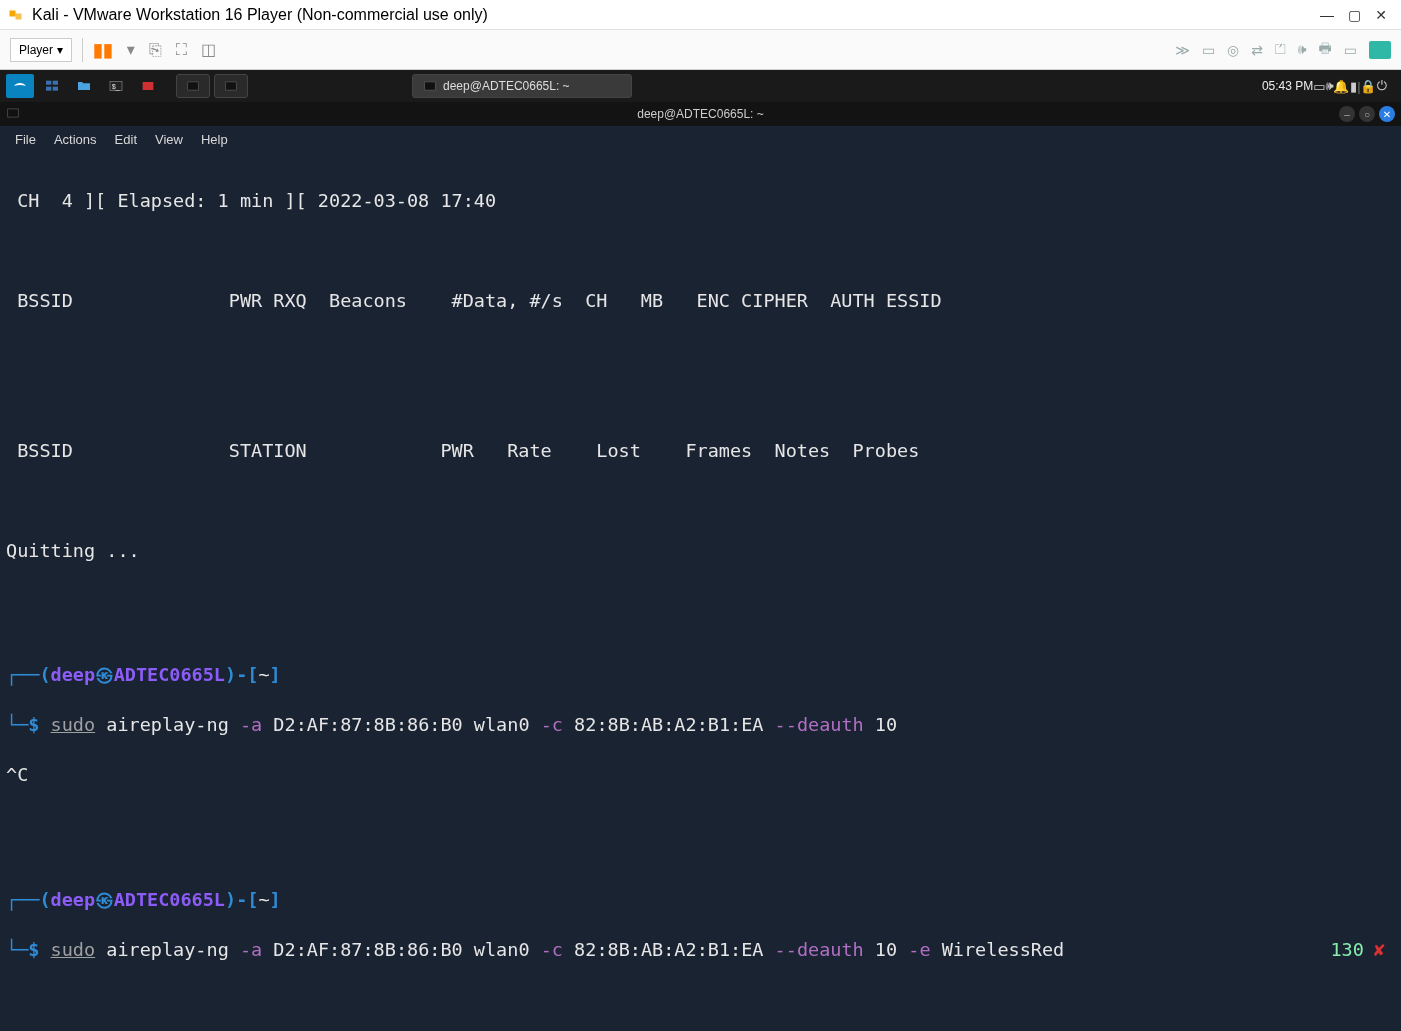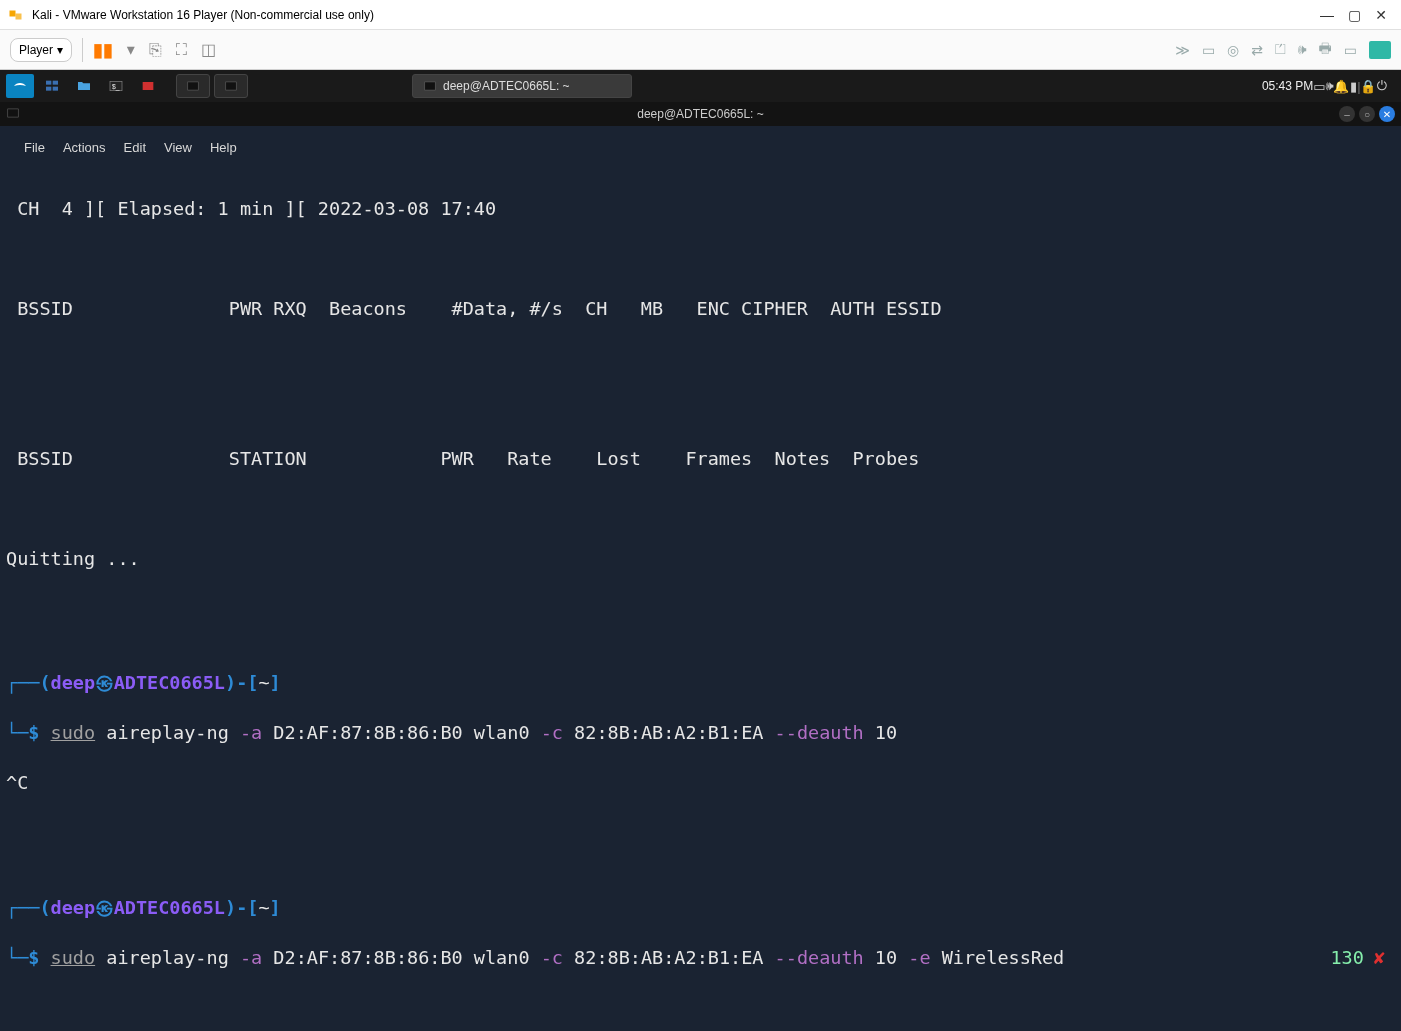--- a/index.html
+++ b/index.html
@@ -17,35 +17,35 @@
     background: #fff;
     display: flex;
     align-items: center;
     padding: 0 8px;
     border-bottom: 1px solid #e0e0e0;
   }
   .win-titlebar .vm-icon {
     width: 18px; height: 18px; margin-right: 6px;
     display:inline-block;
   }
-  .win-titlebar .title { color: #000; font-size: 12px; flex: 1; }
+  .win-titlebar .title { color: #000; font-size: 16px; flex: 1; }
   .win-controls { display: flex; gap: 14px; padding-right: 6px; }
   .win-controls span { color: #333; font-size: 14px; cursor: pointer; }
   
   .vm-toolbar {
     height: 40px;
     background: #fafafa;
     display: flex;
     align-items: center;
     padding: 0 10px;
     border-bottom: 1px solid #d0d0d0;
   }
   .player-btn {
     display:flex; align-items:center; gap:4px; padding:4px 8px;
-    border:1px solid #ccc; border-radius:8px; background:#fff; font-size:12px;
+    border:1px solid #ccc; border-radius:0; background:#fff; font-size:12px;
   }
   .vm-sep { width:1px; height:24px; background:#ccc; margin:0 10px; }
   .vm-tool-icons { display:flex; gap:14px; align-items:center; }
   .vm-tool-icons .orange { color:#ff7a00; font-size:18px; font-weight:bold; }
   .vm-tool-icons .grey { color:#888; font-size:16px; }
   .vm-toolbar-right { margin-left:auto; display:flex; gap:12px; align-items:center; }
   .vm-toolbar-right .ti { color:#9aa; font-size:14px; }
   .vm-toolbar-right .teal-box { width:22px; height:18px; background:#2fb8a6; border-radius:2px; }
   
   .kali-panel {
@@ -84,22 +84,22 @@
   .term-titlebar .tbtns { position:absolute; right:6px; display:flex; gap:4px; }
   .term-titlebar .tbtns span {
     width:16px;height:16px;border-radius:8px;display:flex;align-items:center;justify-content:center;font-size:10px;
   }
   .tmin{background:#333;color:#aaa}
   .tmax{background:#333;color:#aaa}
   .tcls{background:#2a7de1;color:#fff}
   
   .term-menubar {
     height: 26px; background:#1a2332;
-    display:flex; align-items:center; padding:0 24px; gap:18px;
-    color:#d8d8d8; font-size:13px;margin-top:8px;
+    display:flex; align-items:center; padding:0 15px; gap:18px;
+    color:#d8d8d8; font-size:13px;
   }
   
   .term-body {
     font-family: "DejaVu Sans Mono","Consolas",monospace;
     font-size: 18.5px;
     line-height: 1.35;
     color:#e6e6e6;
     padding: 12px 6px;
     white-space: pre;
     letter-spacing: 0px;

